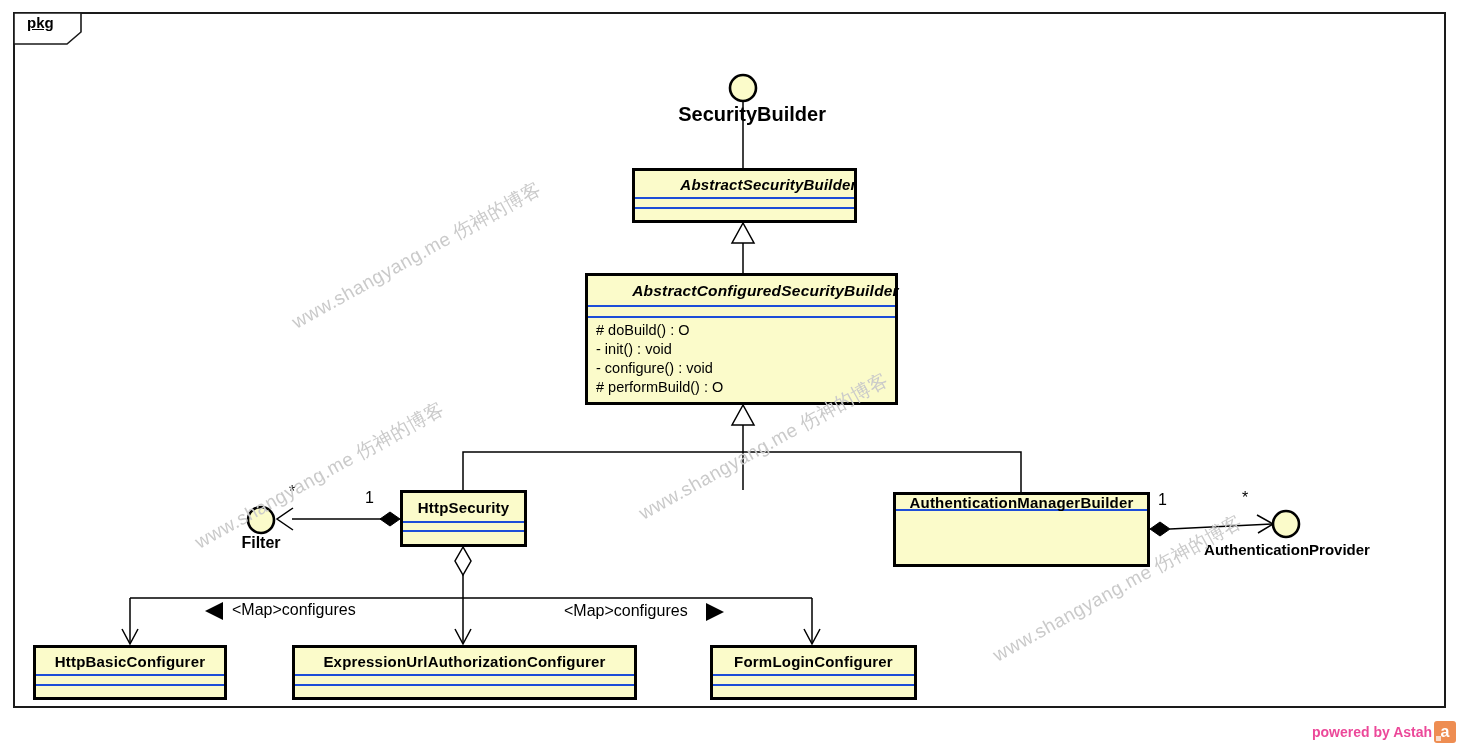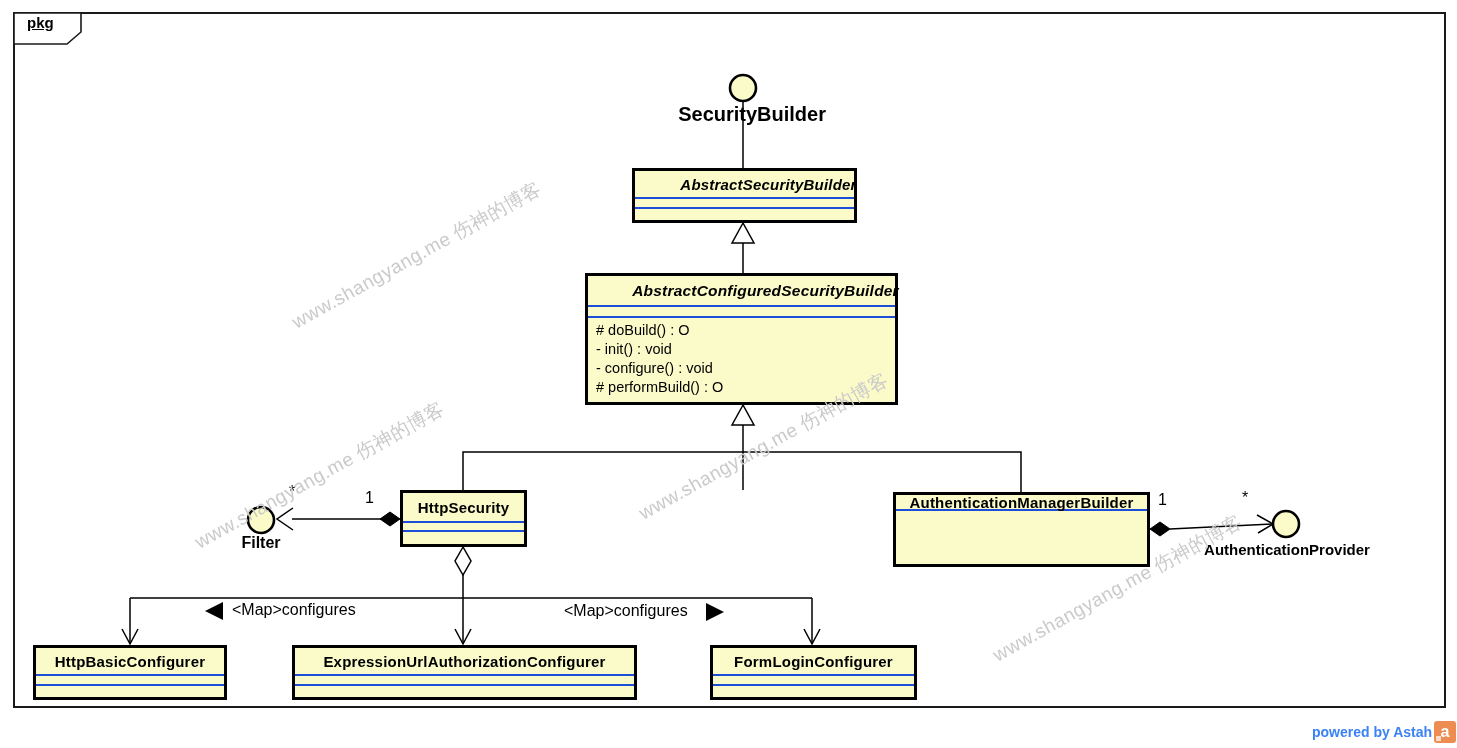--- a/index.html
+++ b/index.html
@@ -18,21 +18,21 @@
   .pkg-label{left:27px;top:14px;font-size:15px;font-weight:bold;text-decoration:underline;}
   
   .tri{position:absolute;width:0;height:0;}
   .tri-left{border-top:9px solid transparent;border-bottom:9px solid transparent;border-right:18px solid #000;}
   .tri-right{border-top:9px solid transparent;border-bottom:9px solid transparent;border-left:18px solid #000;}
   .assoc-name{font-size:16px;}
   .mult{font-size:16px;}
   
   .wm{position:absolute;font-size:19px;color:#cacaca;white-space:nowrap;transform:rotate(-29deg);transform-origin:0 100%;letter-spacing:.5px;}
   
-  .footer-text{left:1312px;top:724px;font-size:14px;font-weight:bold;color:#3b82f6;}
+  .footer-text{left:1312px;top:724px;font-size:14px;font-weight:bold;color:#ec4899;}
   .astah-logo{position:absolute;left:1434px;top:721px;width:22px;height:22px;background:#ee8d52;border-radius:3px;
               display:flex;align-items:center;justify-content:center;color:#fff;font-weight:bold;font-size:16px;}
   .astah-logo::after{content:"";position:absolute;left:2px;bottom:2px;width:5px;height:5px;background:#fff;opacity:.7;}
 </style>
 </head>
 <body>
 
 <div id="canvas">
 
   <svg id="wires" width="1457" height="748">

